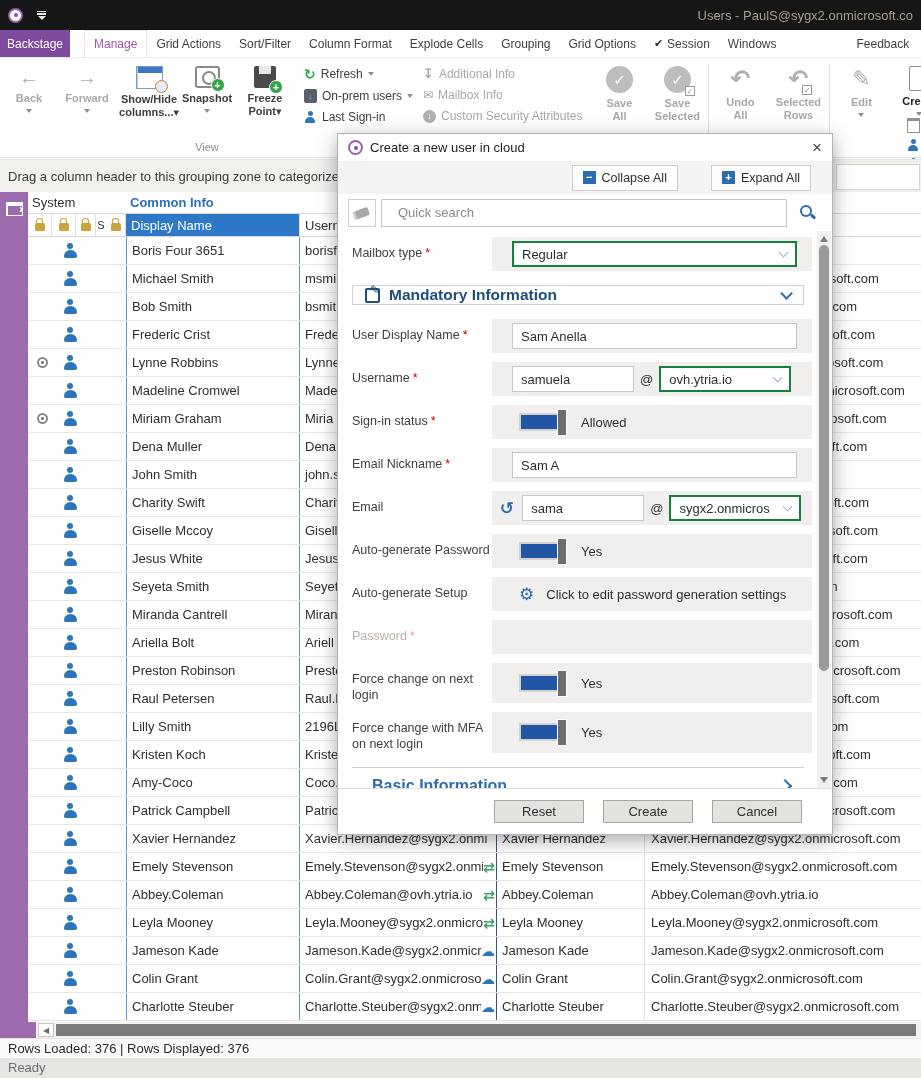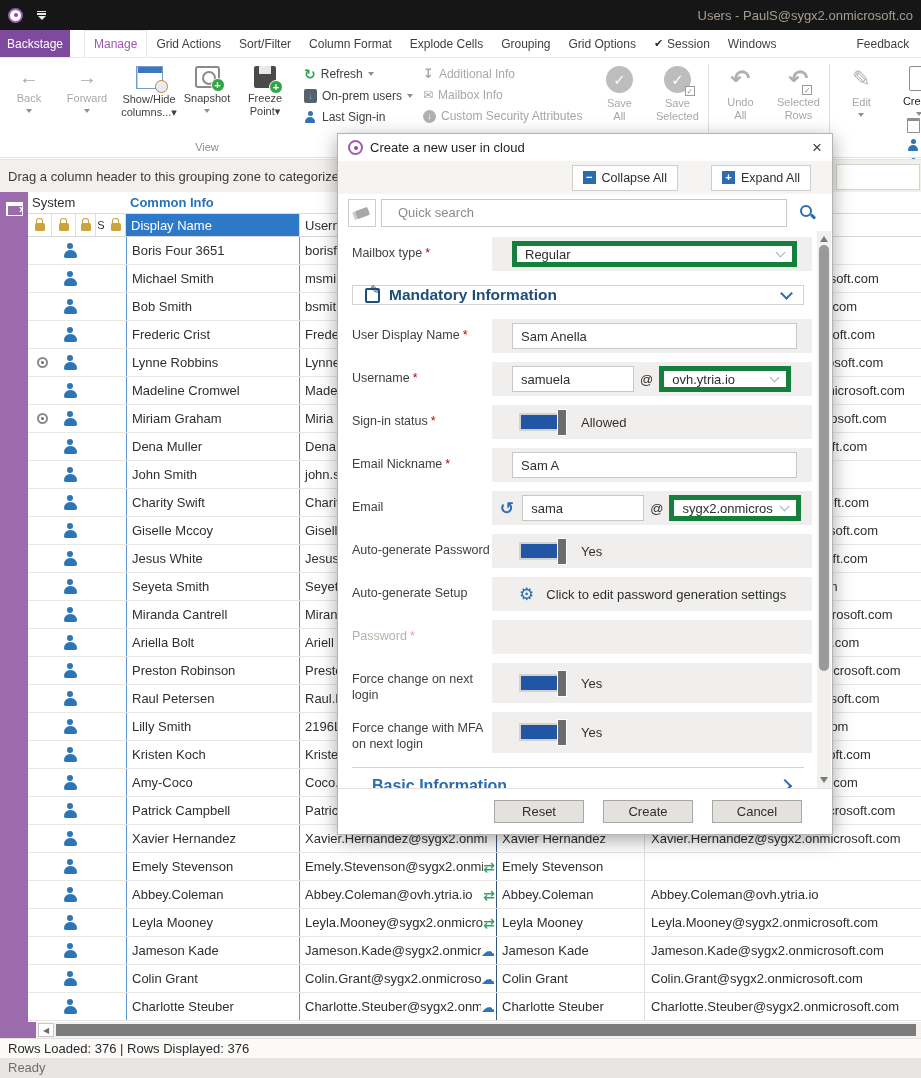--- a/index.html
+++ b/index.html
@@ -23,21 +23,21 @@
   .tab.push { margin-left:62px; }
   .tab .chk { color:#2f2f2f; font-size:11px; }
 
   
   .ribbon { position:absolute; left:0; top:58px; width:921px; height:100px; background:#fff; border-bottom:1px solid #e4e2df; display:flex; align-items:stretch; }
   .rdivider { width:1px; background:#e2e0dd; margin:6px 2px; }
   .rgroup { display:flex; flex-direction:column; }
   .rgroup-row { display:flex; flex:1; align-items:flex-start; }
   .rgroup-label { text-align:center; font-size:11px; color:#8f8f8f; height:16px; }
   .rbig { width:58px; display:flex; flex-direction:column; align-items:center; padding-top:8px; gap:4px; }
-  .rbig .lbl { font-size:11px; color:#3f3f3f; text-align:center; line-height:1.15; }
+  .rbig .lbl { font-size:11px; color:#3f3f3f; text-align:center; line-height:1.15;font-weight:bold; }
   .rbig.dim .lbl { color:#a8a8a8; }
   .rbig .lbl.dark { color:#1a1a1a; }
   .nav-arrow { font-size:20px; color:#a8a8a8; line-height:22px; }
   .caret { width:0; height:0; border-left:3.5px solid transparent; border-right:3.5px solid transparent; border-top:4px solid #8f8f8f; display:inline-block; }
   .rsmall-col { display:flex; flex-direction:column; justify-content:flex-start; padding:8px 4px 0 6px; gap:7px; }
   .rsmall { display:flex; align-items:center; gap:5px; font-size:12px; color:#3f3f3f; white-space:nowrap; }
   .rsmall.dim { color:#a8a8a8; }
 
   .ico-refresh { color:#2fa455; font-weight:bold; font-size:14px; }
   .ico-srv { width:13px; height:14px; background:#56616c; border-radius:2px; color:#7ab3e8; font-size:9px; font-weight:bold; text-align:center; line-height:14px; }
@@ -133,21 +133,21 @@
   .ds-thumb { position:absolute; left:2px; top:14px; width:10px; height:426px; background:#9a9a9a; border-radius:5px; }
   .dlg-content { position:absolute; left:0; top:0; width:480px; }
   .f-row { display:flex; margin:0 0 9px 14px; min-height:34px; }
   .f-label { width:140px; font-size:12.5px; color:#404040; padding-top:9px; line-height:1.25; }
   .f-label.dim { color:#b8b2ac; }
   .req::after { content:'*'; color:#c00000; margin-left:3px; }
   .req-dim::after { content:'*'; color:#e89b9b; margin-left:3px; }
   .f-ctrl { width:320px; background:#f1efed; display:flex; align-items:center; }
   .inp { height:26px; background:#fff; border:1px solid #c9c7c4; font-size:13px; color:#2f2f2f; padding:0 8px; display:flex; align-items:center; }
   .inp-wide { margin-left:20px; width:285px; }
-  .sel { height:26px; background:#fff; border:5px solid #15803d; font-size:13px; color:#2f2f2f; padding:0 8px; display:flex; align-items:center; }
+  .sel { height:26px; background:#fff; border:2px solid #15803d; font-size:13px; color:#2f2f2f; padding:0 8px; display:flex; align-items:center; }
   .sel .chev { margin-left:auto; width:7px; height:7px; border-right:1.5px solid #9ab0c4; border-bottom:1.5px solid #9ab0c4; transform:rotate(45deg); margin-top:-3px; }
   .at { font-size:13px; color:#2f2f2f; margin:0 6px; }
   .toggle { position:relative; width:44px; height:18px; background:#2156a5; border:2px solid #d4d2cf; margin-left:27px; }
   .toggle::after { content:''; position:absolute; right:-6px; top:-6px; width:8px; height:25px; background:#6d6d6d; border:1px solid #fff; }
   .tstate { font-size:13px; color:#2f2f2f; margin-left:18px; }
   .ico-gear { color:#2b6cb0; font-size:17px; margin-left:27px; }
   .gear-text { font-size:13px; color:#2f2f2f; margin-left:12px; }
   .ico-undo-sm { color:#2b6cb0; font-size:17px; font-weight:bold; margin-left:8px; }
   .section-hdr { margin:14px 14px 14px 14px; height:20px; border:1px solid #d4d2cf; display:flex; align-items:center; padding:0 12px; gap:9px; }
   .sh-icon { position:relative; width:15px; height:15px; border:2px solid #1f4e79; border-radius:2px; }
@@ -608,20 +608,21 @@
         </div>
         <div class="grow">
           <span class="gc gc-m"></span>
           <span class="gc gc-p">
             <i class="ico-person"></i>
           </span>
           <span class="gc gc-sp"></span>
           <span class="gc gc-dn">Emely Stevenson</span>
           <span class="gc gc-un">Emely.Stevenson@sygx2.onmic<i class="badge-sync">⇄</i></span>
           <span class="gc gc-n2">Emely Stevenson</span>
+          <span class="gc gc-em">Emely.Stevenson@sygx2.onmicrosoft.com</span>
         </div>
         <div class="grow">
           <span class="gc gc-m"></span>
           <span class="gc gc-p">
             <i class="ico-person"></i>
           </span>
           <span class="gc gc-sp"></span>
           <span class="gc gc-dn">Abbey.Coleman</span>
           <span class="gc gc-un">Abbey.Coleman@ovh.ytria.io<i class="badge-sync">⇄</i></span>
           <span class="gc gc-n2">Abbey.Coleman</span>

